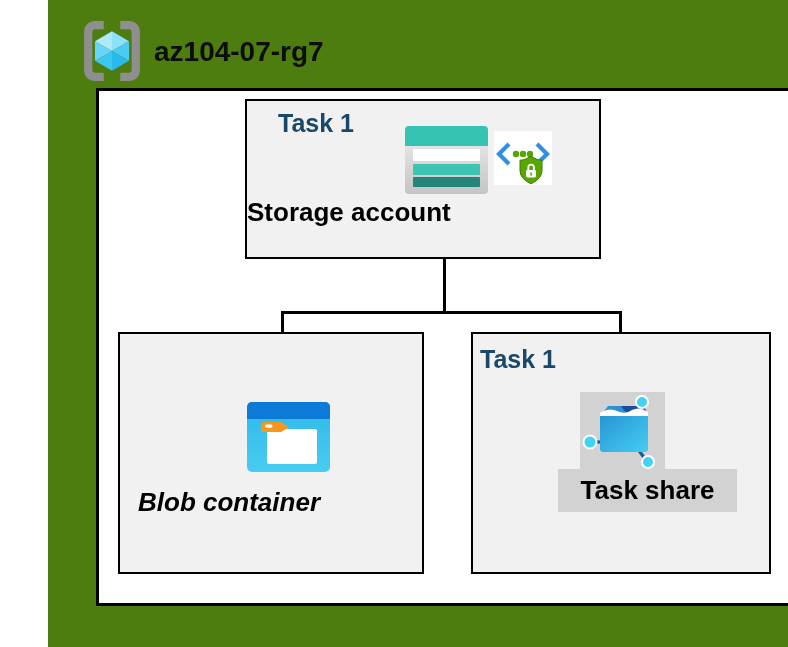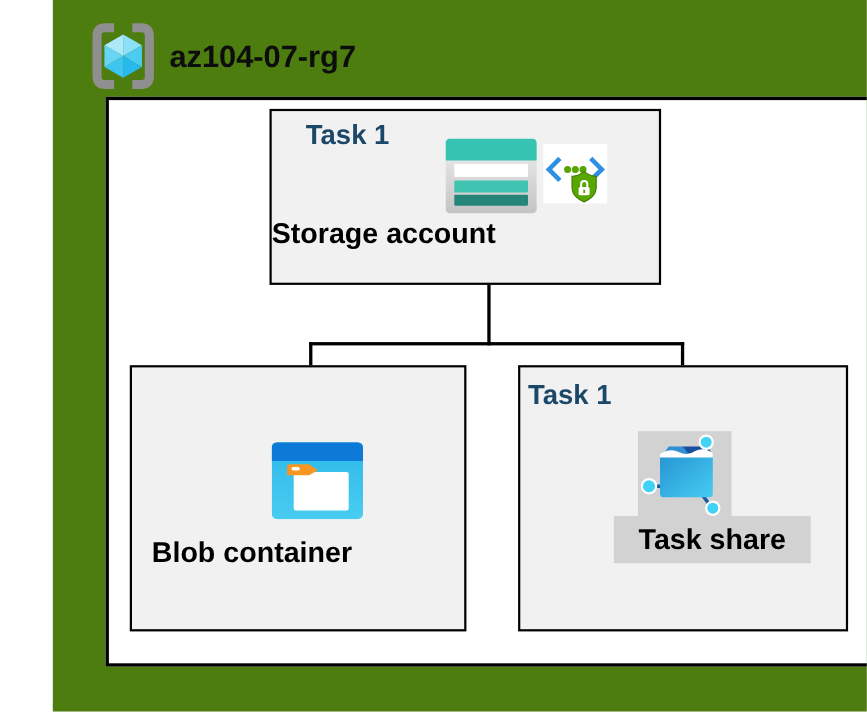--- a/index.html
+++ b/index.html
@@ -31,21 +31,21 @@
     color:var(--task-label,#1b4769);white-space:nowrap;
   }
   #task1 .task-label{left:31px;top:8px;}
   #task2 .task-label{left:19px;top:11px;}
   #task3 .task-label{left:7px;top:11px;}
   .item-label{
     position:absolute;font-size:26px;font-weight:bold;color:#000;
     white-space:nowrap;
   }
   #storage-label{left:0;width:386px;top:96px;}
-  #blob-label{left:18px;width:300px;top:153px;}
+  #blob-label{left:18px;width:300px;top:153px;font-style:italic;}
   
   .storage-icon{position:absolute;left:158px;top:25px;width:83px;height:68px;}
   .security-icon{
     position:absolute;left:247px;top:30px;width:58px;height:54px;background:#fff;
   }
   .blob-icon{position:absolute;left:127px;top:68px;width:83px;height:70px;}
   .fileshare-plate{
     position:absolute;left:107px;top:58px;width:85px;height:78px;
     background:var(--gray-plate,#d2d2d2);
   }

